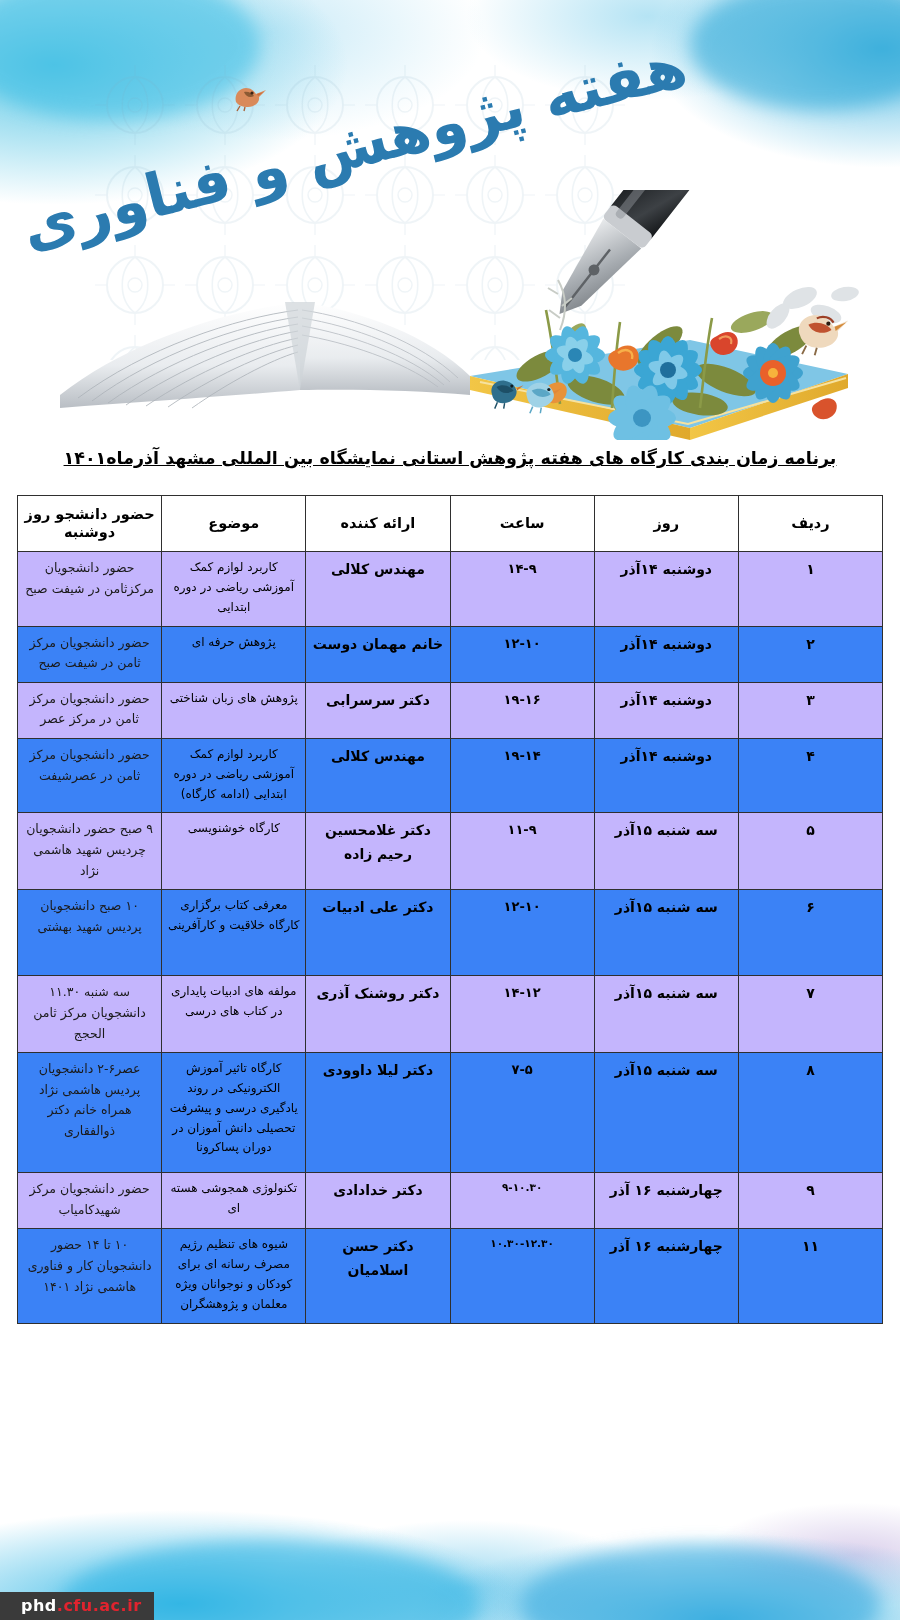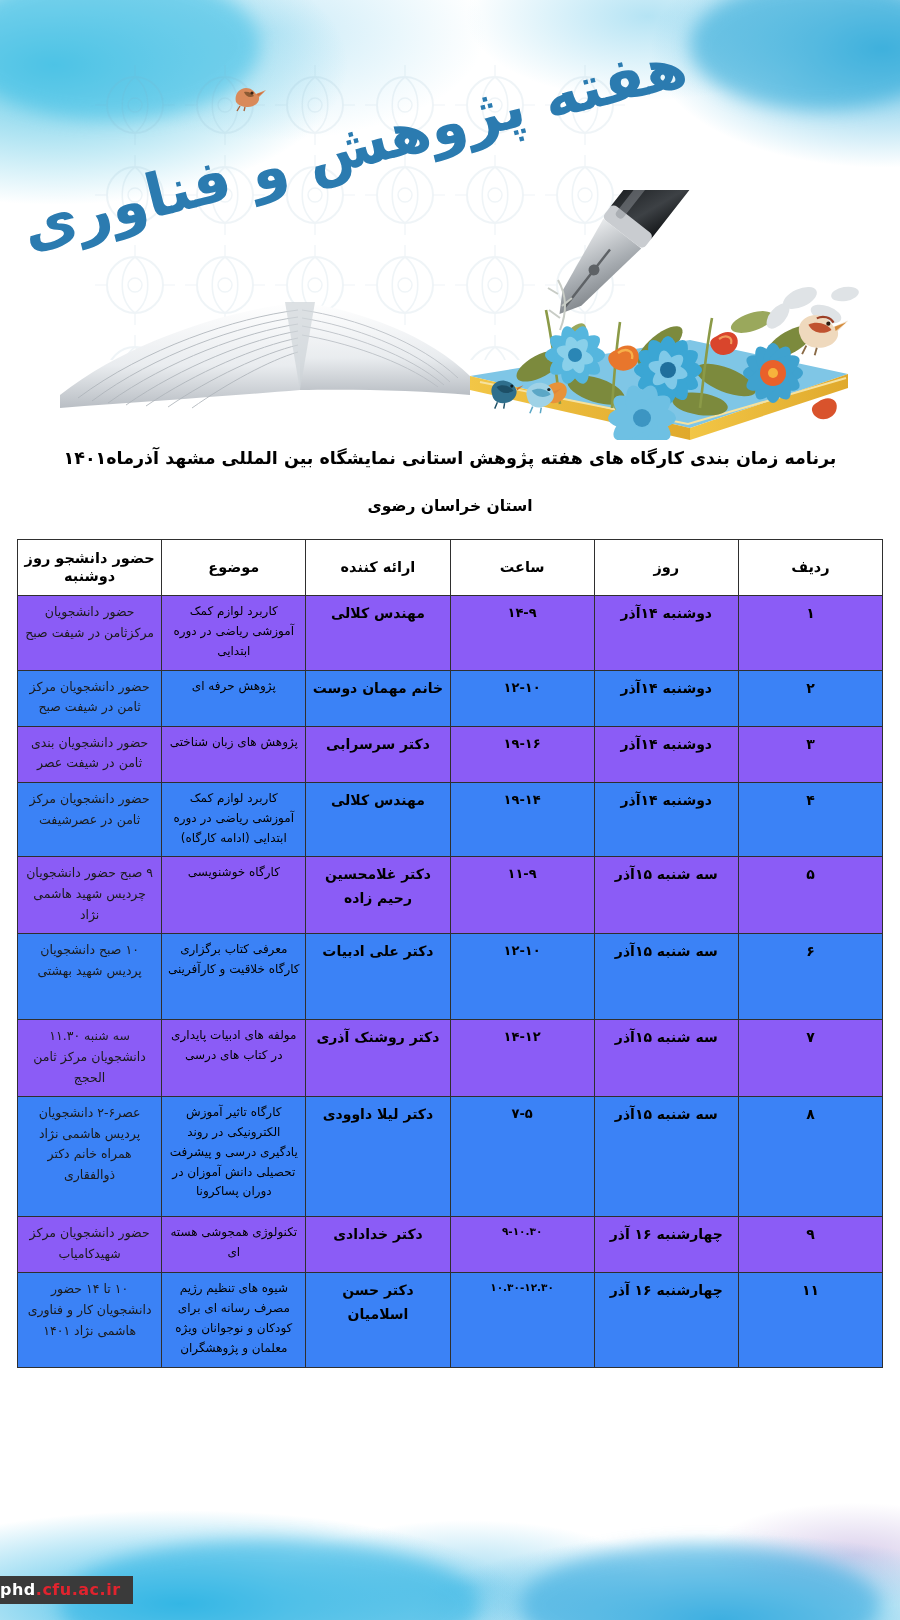--- a/index.html
+++ b/index.html
@@ -50,21 +50,21 @@
   .banner-title svg { width:100%; height:100%; overflow:visible; }
   .calli-text {
     font-family: "DejaVu Sans", "Liberation Sans", sans-serif;
     font-size: 60px; font-weight: 700; fill: #2b7bb0;
   }
   .bird-top { position:absolute; left:228px; top:78px; z-index:5; }
 
   .banner-art { position:absolute; left:0; top:190px; width:900px; height:250px; z-index:3; }
 
   
-  .titles { position:relative; z-index:5; text-align:center; margin-top:6px; }
+  .titles { position:relative; z-index:5; text-align:center; margin-top:6px;text-decoration:underline; }
   .main-title {
     font-size: 17.5px; font-weight: 700; color:#000;
     letter-spacing:-0.2px; line-height:1.4;
   }
   .sub-title {
     font-size: 15.5px; font-weight: 700; color:#000;
     margin-top: 26px;
   }
 
   
@@ -84,37 +84,37 @@
     text-align:center;
     line-height:1.65;
   }
   table.schedule thead th {
     font-size: 14.5px; font-weight:700; color:#000;
     background:#ffffff;
     vertical-align: middle;
     padding-top:9px; padding-bottom:9px;
     line-height:1.3;
   }
-  tr.shade td { background: #8b5cf6; }
+  tr.shade td { background: #c4b5fd; }
   tr.plain td { background: #3b82f6; }
 
   td.c-row   { font-size: 14px; font-weight:700; width: 52px; vertical-align: middle; }
   td.c-day   { font-size: 14px; font-weight:700; width: 170px; }
   td.c-time  { font-size: 13px; font-weight:700; width: 110px; }
   td.c-pres  { font-size: 14px; font-weight:700; width: 125px; }
   td.c-topic { font-size: 12px; font-weight:400; width: 215px; }
   td.c-place { font-size: 12.5px; font-weight:400; width: 194px; color:#1a1a1a; }
 
   td.c-time.small { font-size: 10.5px; text-align: center; }
 
   
   .watermark {
-    position:absolute; left:0; bottom:16px; z-index: 9;
+    position:absolute; left:0; bottom:0; z-index: 9;
     background: #3a3a3a;
-    padding: 4px 12px 5px 0;
+    padding: 4px 12px 5px 21px;
     font-size: 16px; font-weight:700; letter-spacing:.5px;
     font-family: "DejaVu Sans", "Liberation Sans", sans-serif;
     direction: ltr;
   }
   .wm-a { color:#ffffff; }
   .wm-b { color:#e0232e; }
 </style>
 </head>
 <body>
 
@@ -347,21 +347,20 @@
       <path d="M5 11 C13 7 21 10 25 15 C18 20 9 18 5 11 Z" fill="#5ba7c6"></path>
       <circle cx="23" cy="10" r="1.7" fill="#142128"></circle>
       <path d="M28 12 L36 9 L29 15 Z" fill="#e0873a"></path>
       <path d="M6 28 L3 35 M15 29 L14 35" stroke="#5ba7c6" stroke-width="1.6"></path>
     </g>
   </svg>
 </div>
 
 <div class="titles">
   <div class="main-title">برنامه زمان بندی کارگاه های هفته پژوهش استانی نمایشگاه بین المللی مشهد آذرماه۱۴۰۱</div>
-  <div class="sub-title">استان خراسان رضوی</div>
 </div>
 
 <div class="table-wrap">
   <table class="schedule">
     <thead>
       <tr>
         <th>ردیف</th>
         <th>روز</th>
         <th>ساعت</th>
         <th>ارائه کننده</th>
@@ -385,21 +384,21 @@
           <td class="c-pres">خانم مهمان دوست</td>
           <td class="c-topic">پژوهش حرفه ای</td>
           <td class="c-place">حضور دانشجویان مرکز ثامن در شیفت صبح</td>
         </tr>
         <tr class="shade" style="height: 56px;">
           <td class="c-row">۳</td>
           <td class="c-day">دوشنبه ۱۴آذر</td>
           <td class="c-time">۱۹-۱۶</td>
           <td class="c-pres">دکتر سرسرابی</td>
           <td class="c-topic">پژوهش های زبان شناختی</td>
-          <td class="c-place">حضور دانشجویان بندی ثامن در شیفت عصر</td>
+          <td class="c-place">حضور دانشجویان مرکز ثامن در مرکز عصر</td>
         </tr>
         <tr class="plain" style="height: 62px;">
           <td class="c-row">۴</td>
           <td class="c-day">دوشنبه ۱۴آذر</td>
           <td class="c-time">۱۹-۱۴</td>
           <td class="c-pres">مهندس کلالی</td>
           <td class="c-topic">کاربرد لوازم کمک آموزشی ریاضی در دوره ابتدایی (ادامه کارگاه)</td>
           <td class="c-place">حضور دانشجویان مرکز ثامن در عصرشیفت</td>
         </tr>
         <tr class="shade" style="height: 62px;">

